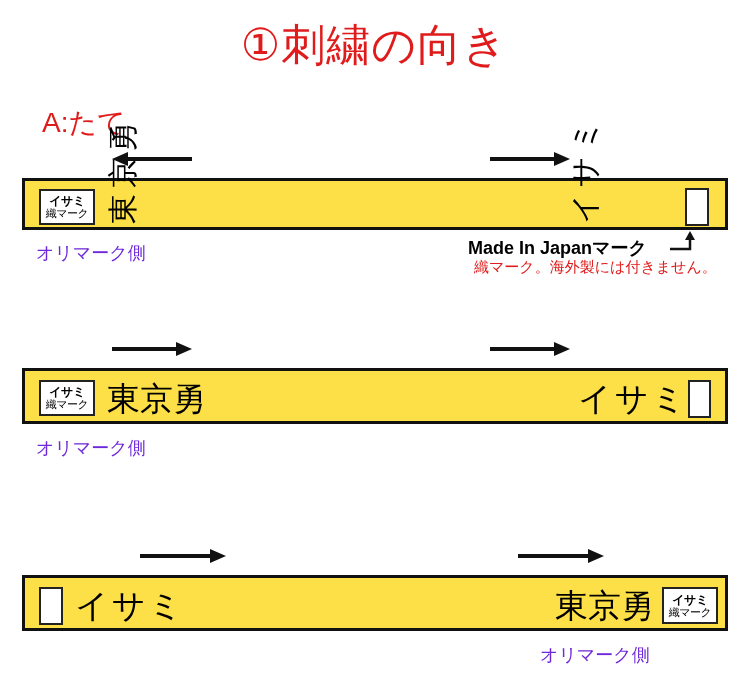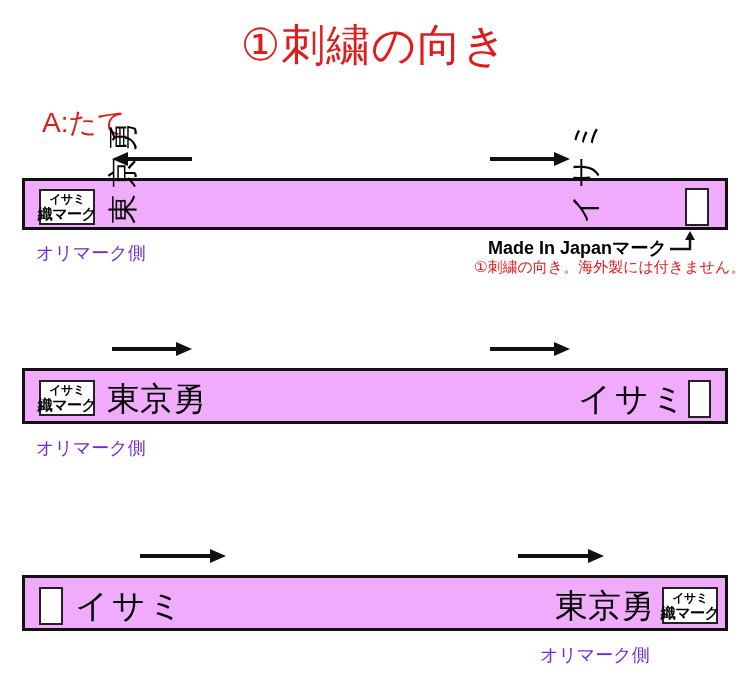--- a/index.html
+++ b/index.html
@@ -47,21 +47,21 @@
     position: absolute;
     height: 18px;
     display: block;
   }
   .arrow svg { display: block; }
 
   
   .bar {
     position: absolute;
     border: 3px solid #111111;
-    background: #f0abfc;
+    background: #fde047;
     box-sizing: border-box;
   }
 
   .orimark-box {
     position: absolute;
     border: 2px solid #222222;
     box-sizing: border-box;
     display: flex;
     flex-direction: column;
     align-items: center;
@@ -69,22 +69,22 @@
     background: #ffffff;
     line-height: 1;
   }
   .orimark-box .l1 {
     font-size: 12px;
     font-weight: 700;
     letter-spacing: -0.5px;
     white-space: nowrap;
   }
   .orimark-box .l2 {
-    font-size: 15px;
-    font-weight: 700;
+    font-size: 11px;
+    font-weight: 400;
     letter-spacing: -0.5px;
     white-space: nowrap;
     margin-top: 1px;
   }
 
   .blank-box {
     position: absolute;
     border: 2px solid #222222;
     box-sizing: border-box;
     background: #ffffff;
@@ -168,22 +168,22 @@
 
   <div class="caption" style="left:36px; top:242px;">オリマーク側</div>
 
   <div class="pointer" style="left:668px; top:231px;">
     <svg width="34" height="22" viewBox="0 0 34 22">
       <path d="M2 18 L22 18 L22 6" stroke="#111" stroke-width="2.5" fill="none"></path>
       <polygon points="22,0 17,9 27,9" fill="#111"></polygon>
     </svg>
   </div>
 
-  <div class="caption-bold" style="left:488px; top:237px;text-align:center;">Made In Japanマーク</div>
-  <div class="caption-red" style="left:474px; top:258px;">①刺繍の向き。海外製には付きません。</div>
+  <div class="caption-bold" style="left:468px; top:237px;text-align:center;">Made In Japanマーク</div>
+  <div class="caption-red" style="left:474px; top:258px;">織マーク。海外製には付きません。</div>
 
 
   <div class="arrow" style="left:112px; top:340px; width:80px;">
     <svg width="80" height="18" viewBox="0 0 80 18">
       <line x1="0" y1="9" x2="68" y2="9" stroke="#111" stroke-width="4"></line>
       <polygon points="80,9 64,2 64,16" fill="#111"></polygon>
     </svg>
   </div>
   <div class="arrow" style="left:490px; top:340px; width:80px;">
     <svg width="80" height="18" viewBox="0 0 80 18">

